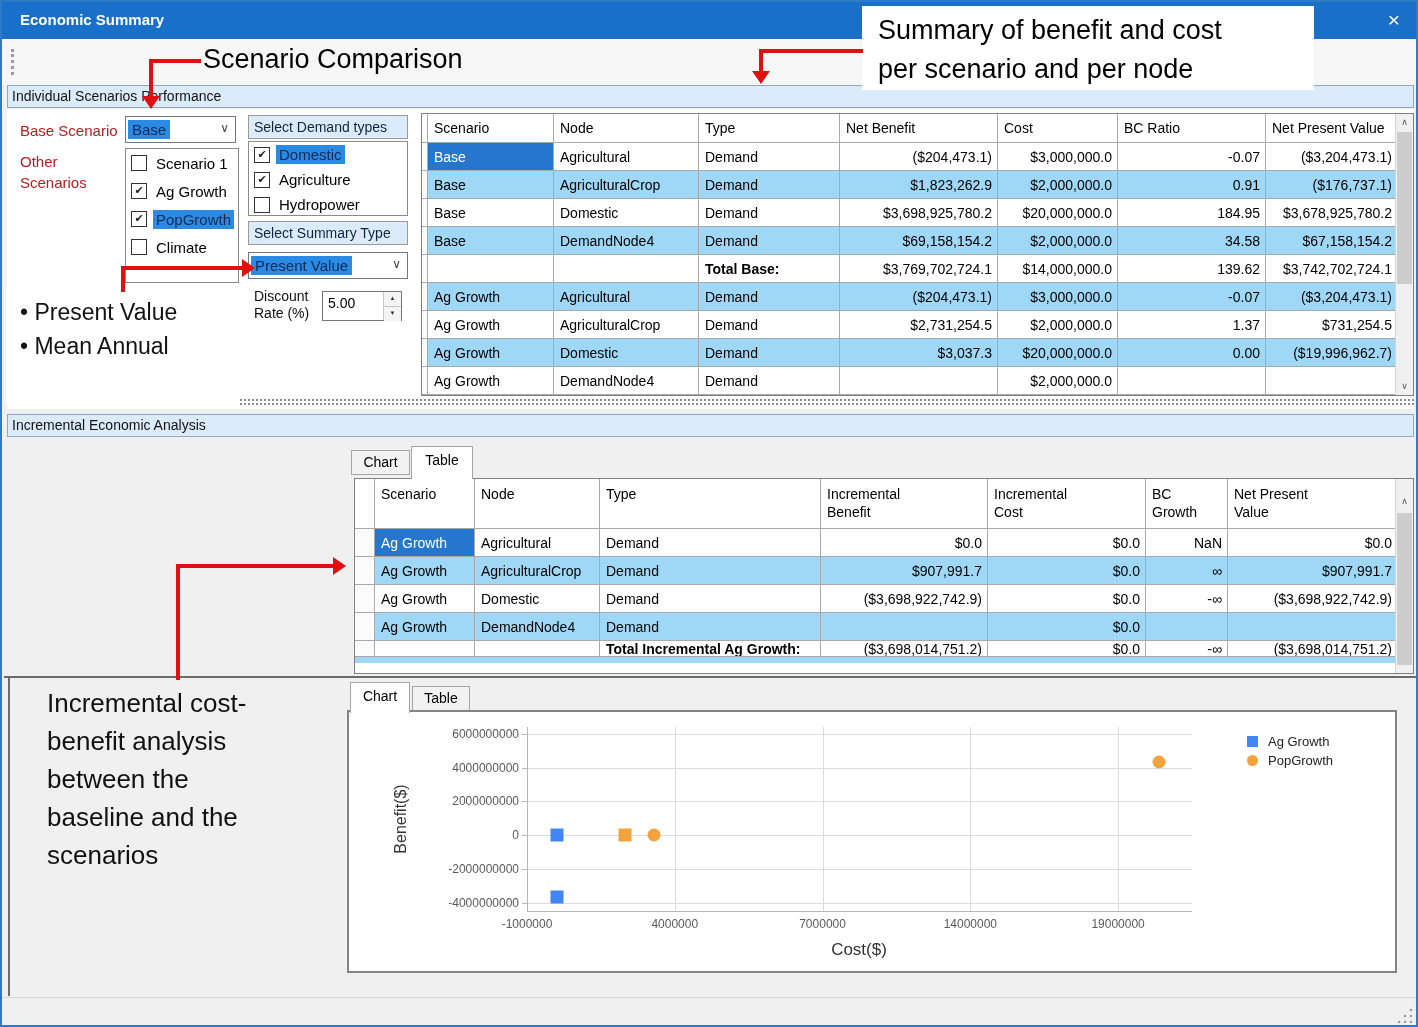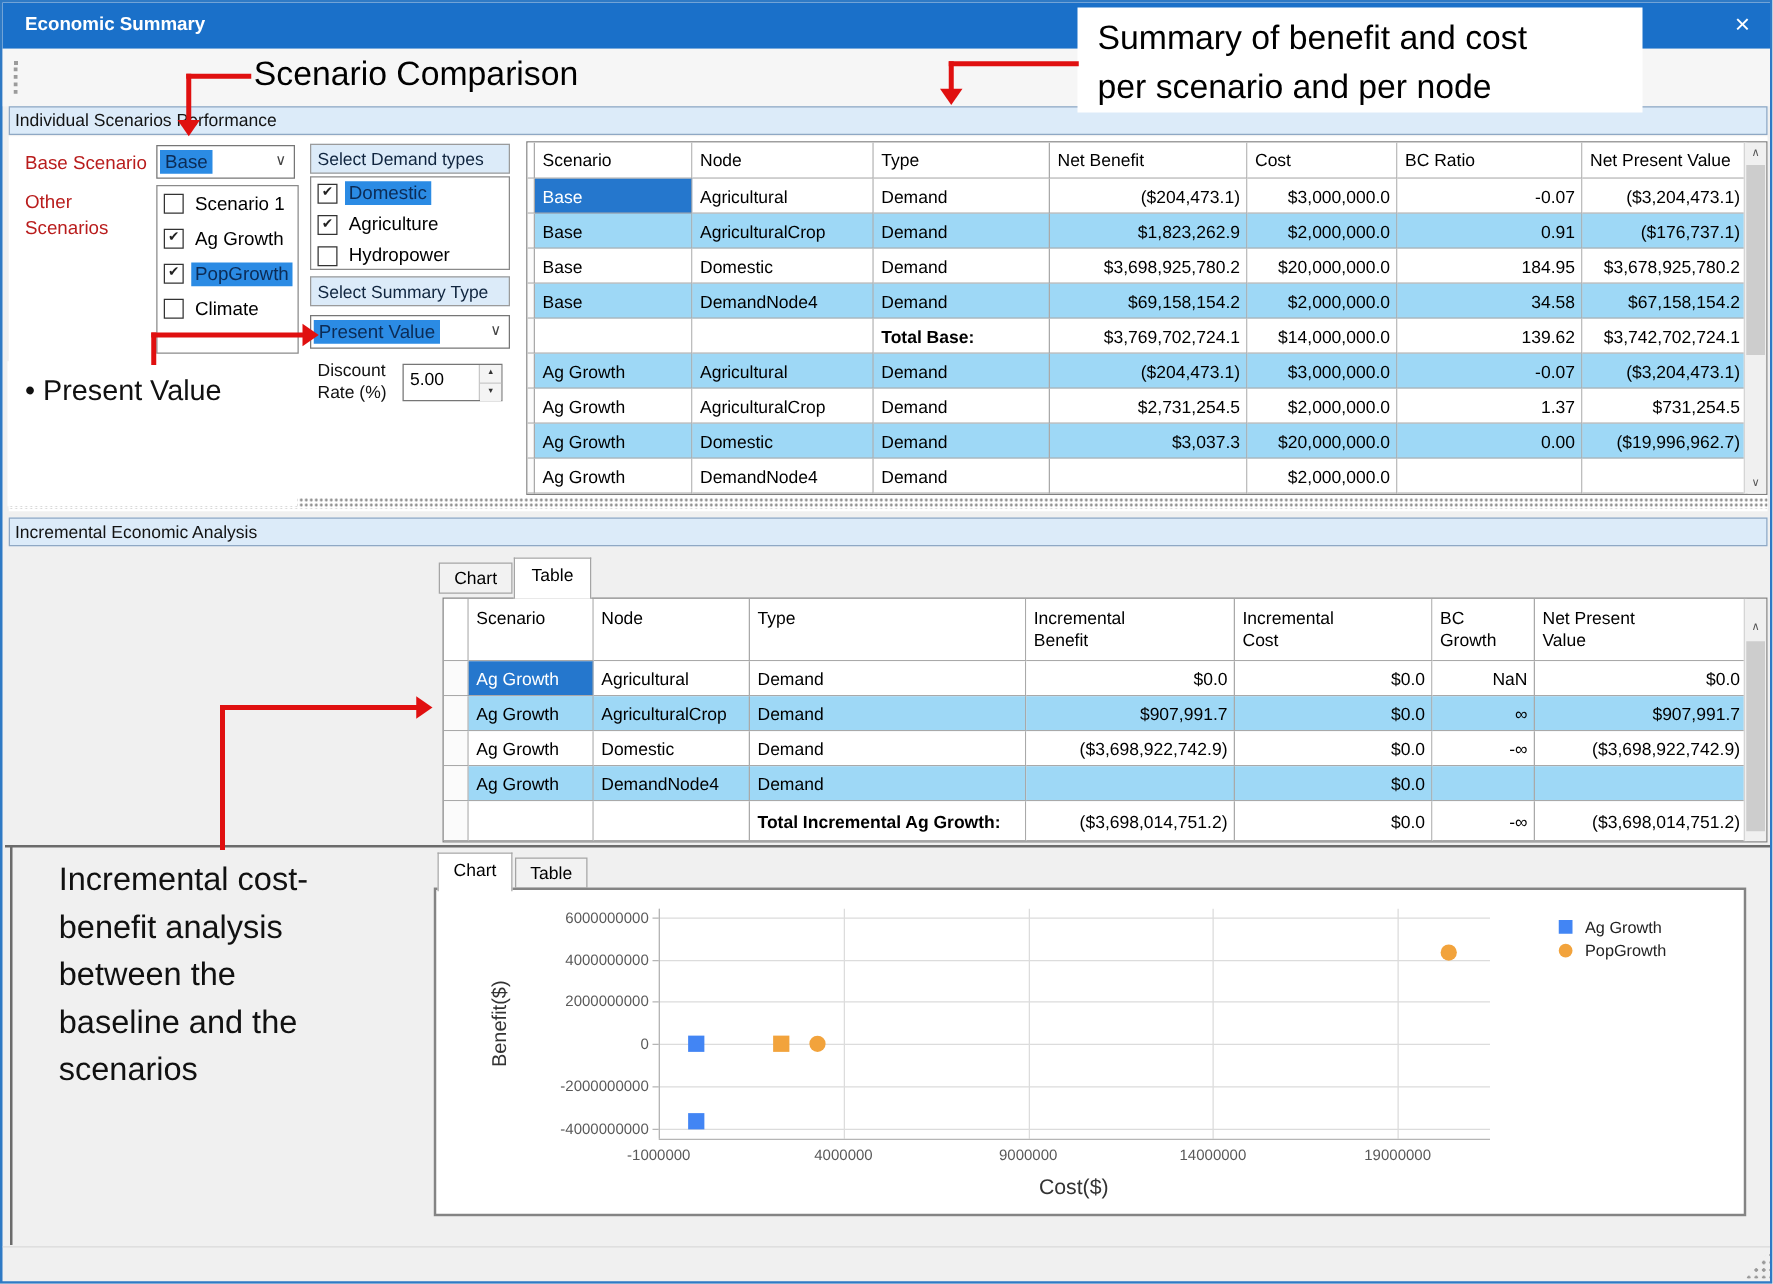--- a/index.html
+++ b/index.html
@@ -335,21 +335,21 @@
         <div class="trow alt" style="height: 28px;">
           <span class="tcell gutter" style="width: 20px;"></span>
           <span class="tcell" style="width: 100px;">Ag Growth</span>
           <span class="tcell" style="width: 125px;">DemandNode4</span>
           <span class="tcell" style="width: 221px;">Demand</span>
           <span class="tcell num" style="width: 167px;"></span>
           <span class="tcell num" style="width: 158px;">$0.0</span>
           <span class="tcell num" style="width: 82px;"></span>
           <span class="tcell num" style="width: 170px;"></span>
         </div>
-        <div class="trow" style="height: 32px;">
+        <div class="trow" style="height: 16px;">
           <span class="tcell gutter" style="width: 20px;"></span>
           <span class="tcell" style="width: 100px;"></span>
           <span class="tcell" style="width: 125px;"></span>
           <span class="tcell bold" style="width: 221px;">Total Incremental Ag Growth:</span>
           <span class="tcell num" style="width: 167px;">($3,698,014,751.2)</span>
           <span class="tcell num" style="width: 158px;">$0.0</span>
           <span class="tcell num" style="width: 82px;">-∞</span>
           <span class="tcell num" style="width: 170px;">($3,698,014,751.2)</span>
         </div>
         <div style="height: 6px; background: rgb(158, 216, 246);"></div>
@@ -377,21 +377,21 @@
         <div class="legrow">
           <span class="legsw" style="background: rgb(242, 163, 60); border-radius: 50%;"></span>
           <span class="legtxt">PopGrowth</span>
         </div>
       </div>
   <div class="gridline" style="left: 178px; top: 15px; width: 1px; height: 184px;"></div>
       <div class="xtick" style="left: 178px; top: 205px;">-1000000</div>
       <div class="gridline" style="left: 325.778px; top: 15px; width: 1px; height: 184px;"></div>
       <div class="xtick" style="left: 325.778px; top: 205px;">4000000</div>
       <div class="gridline" style="left: 473.556px; top: 15px; width: 1px; height: 184px;"></div>
-      <div class="xtick" style="left: 473.556px; top: 205px;">9000000</div>
+      <div class="xtick" style="left: 473.556px; top: 205px;">7000000</div>
       <div class="gridline" style="left: 621.333px; top: 15px; width: 1px; height: 184px;"></div>
       <div class="xtick" style="left: 621.333px; top: 205px;">14000000</div>
       <div class="gridline" style="left: 769.111px; top: 15px; width: 1px; height: 184px;"></div>
       <div class="xtick" style="left: 769.111px; top: 205px;">19000000</div>
       <div class="gridline" style="left: 178px; top: 21.7523px; width: 665px; height: 1px;"></div>
       <div class="axisline" style="left: 173px; top: 21.7523px; width: 5px; height: 1px;"></div>
       <div class="ytick" style="left: 170px; top: 14.7523px;">6000000000</div>
       <div class="gridline" style="left: 178px; top: 55.5138px; width: 665px; height: 1px;"></div>
       <div class="axisline" style="left: 173px; top: 55.5138px; width: 5px; height: 1px;"></div>
       <div class="ytick" style="left: 170px; top: 48.5138px;">4000000000</div>
@@ -425,20 +425,21 @@
   <div class="abs ahead-down" style="left:140px;top:94px;"></div>
 
   <div class="abs whitebox prelines callout" style="left:860px;top:4px;width:452px;height:84px;padding:5px 0 0 16px;line-height:39px;box-sizing:border-box;z-index:20;">Summary of benefit and cost
 per scenario and per node</div>
   <div class="abs red" style="left:757px;top:47px;width:104px;height:4px;z-index:21;"></div>
   <div class="abs red" style="left:757px;top:47px;width:4px;height:23px;z-index:21;"></div>
   <div class="abs ahead-down" style="left:750px;top:69px;z-index:21;"></div>
 
   <div class="abs whitebox" style="left: 4px; top: 287px; width: 232px; height: 110px; z-index: 10; padding-top: 6px;" id="summary-options-box">
       <div style="font-size: 23px; line-height: 34px; padding-left: 14px; color: rgb(17, 17, 17);">• Present Value</div>
+      <div style="font-size: 23px; line-height: 34px; padding-left: 14px; color: rgb(17, 17, 17);">• Mean Annual</div>
     </div>
   <div class="abs red" style="left:119px;top:264px;width:122px;height:4px;z-index:11;"></div>
   <div class="abs red" style="left:119px;top:264px;width:4px;height:26px;z-index:11;"></div>
   <div class="abs ahead-right" style="left:240px;top:257px;z-index:11;"></div>
 
   <div class="abs prelines" style="left:45px;top:682px;font-size:26px;line-height:38px;color:#111;">Incremental cost-
 benefit analysis
 between the
 baseline and the
 scenarios</div>

